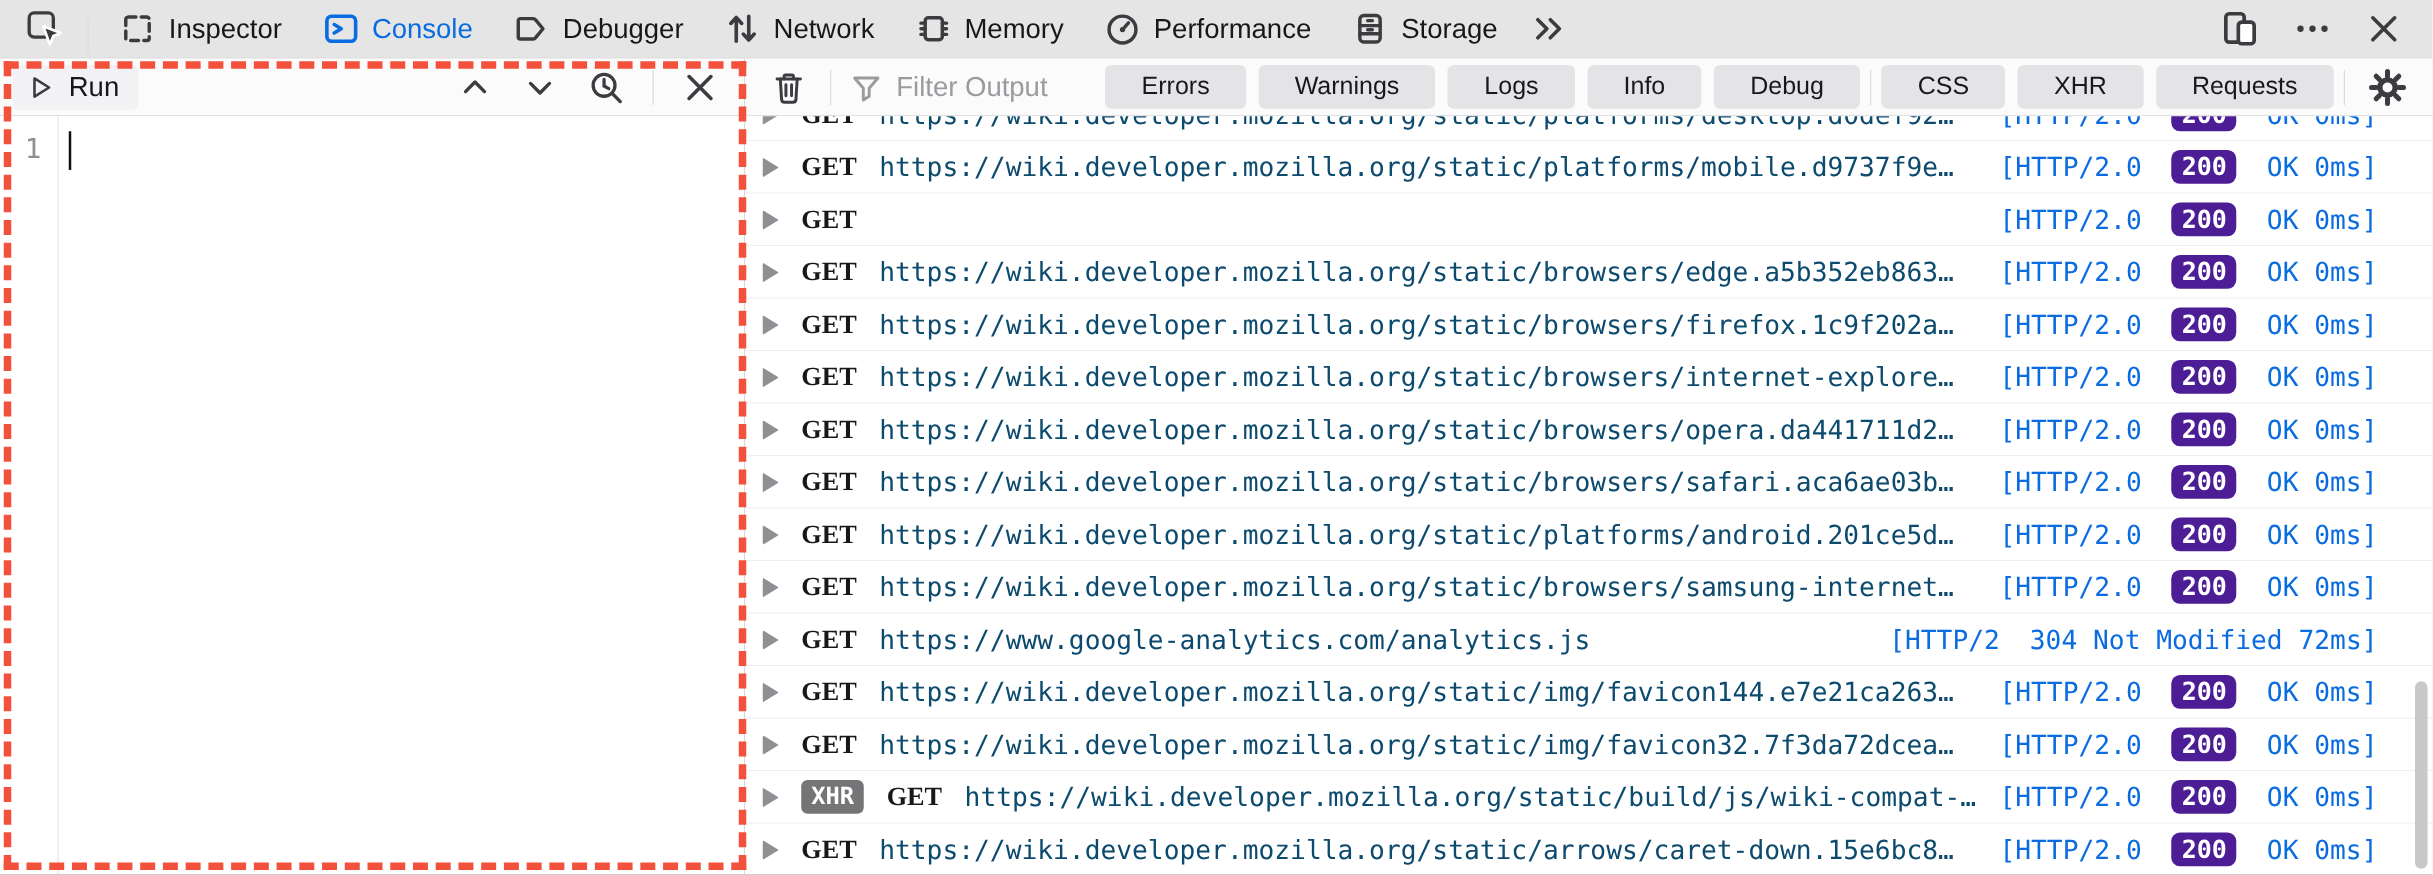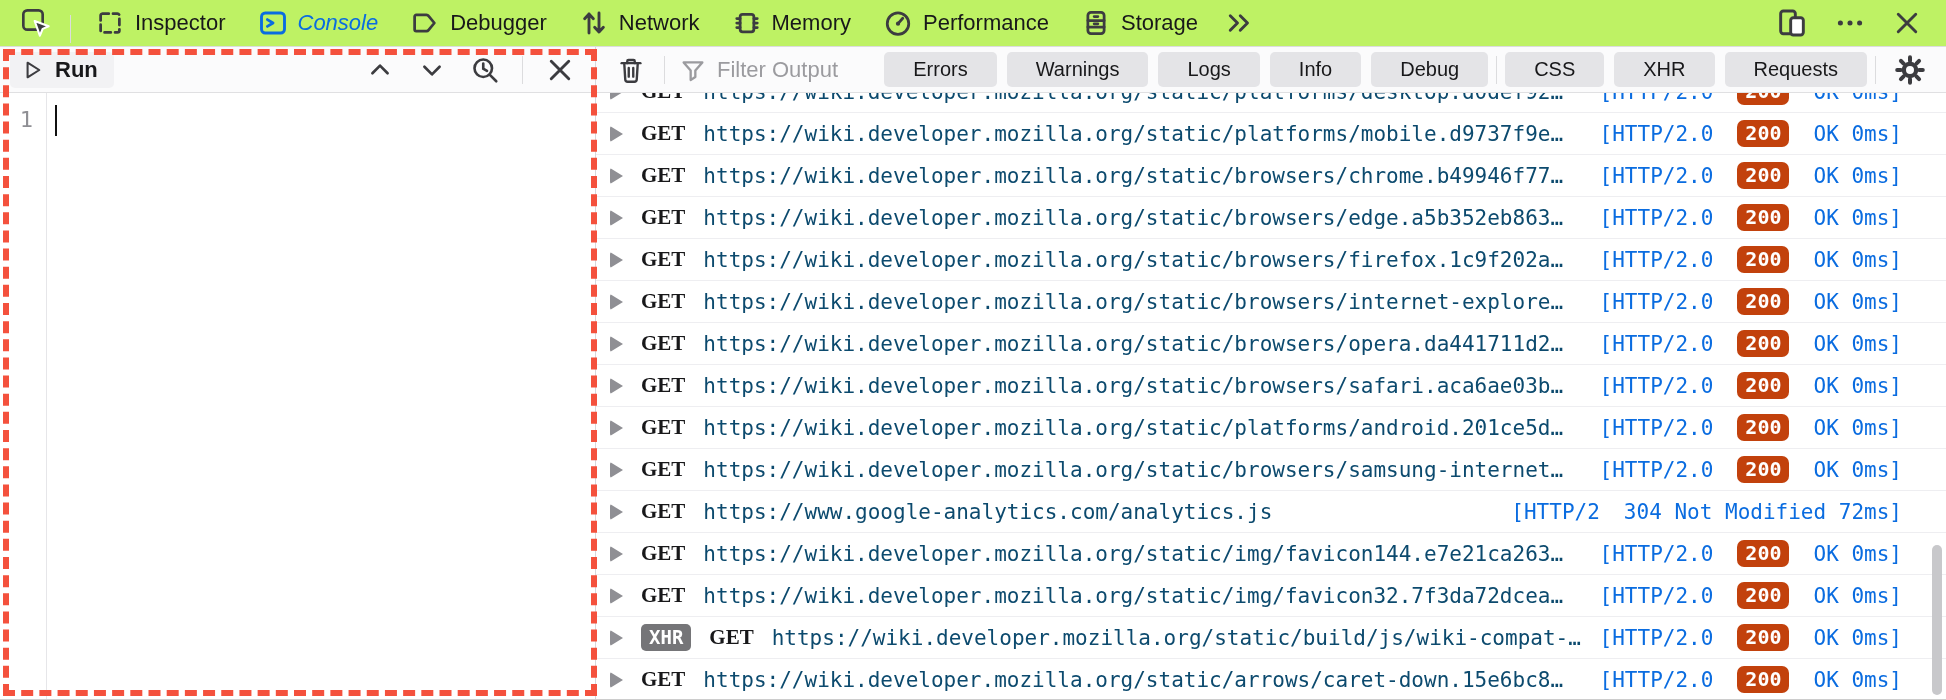--- a/index.html
+++ b/index.html
@@ -1,45 +1,45 @@
 <!DOCTYPE html>
 <html><head>
 <meta charset="utf-8">
 <style>
   * { margin:0; padding:0; box-sizing:border-box; }
   body { background:#e8e8e8; font-family:"Liberation Sans", sans-serif; }
   .app{ width:1946px; height:700px; position:relative; background:#fff; overflow:hidden;
         border-bottom:1px solid #ccc; }
 
   
-  .tabbar{ height:47px; display:flex; background:#bef264;
+  .tabbar{ height:47px; display:flex; background:#e5e5e5;
            border-bottom:1px solid #dcdcde; padding:15px 10px; }
   .iconbtn{ display:flex; align-items:center; justify-content:center; padding:0 10px; height:100%;
             background:none; border:none; cursor:pointer; }
   .vsep{ width:1px; height:28px; background:#dcdcde; margin:0 8px; flex:none; }
   .tab{ display:flex; align-items:center; gap:10px; padding:0 16px; height:100%;
         font-size:22px; color:#18181a; background:none; border:none; cursor:pointer;
         font-family:"Liberation Sans", sans-serif; white-space:nowrap; }
-  .tab.active{ color:#0a6ce0;font-style:italic; }
+  .tab.active{ color:#0a6ce0; }
   .tab svg{ flex:none; }
   .tabbar-right{ margin-left:auto; display:flex; align-items:center; gap:6px; padding-right:4px; }
   .brace-icon::before{ content:"{ }"; font-weight:bold; font-size:24px; color:#3c3c40; letter-spacing:2px; }
 
   
   .main{ display:flex; height:653px; }
   .left{ width:596px; flex:none; border-right:1px solid #d7d7db; display:flex; flex-direction:column; background:#fff; }
   .right{ flex:1; min-width:0; display:flex; flex-direction:column; background:#fff; }
 
   .subbar{ height:46px; flex:none; display:flex; align-items:center; background:#fbfbfc;
            border-bottom:1px solid #e0e0e2; padding:0 10px; }
 
   
   .run-btn{ display:flex; align-items:center; gap:9px; font-size:22px; color:#18181a;
             background:#f2f2f4; border:none; border-radius:5px; padding:5px 16px 5px 10px; cursor:pointer;
-            font-family:"Liberation Sans", sans-serif;font-weight:bold; }
+            font-family:"Liberation Sans", sans-serif; }
   .ed-icons{ margin-left:auto; display:flex; align-items:center; gap:4px; }
 
   
   .editor-body{ flex:1; display:flex; position:relative; background:#fff; }
   .gutter{ width:47px; flex:none; border-right:1px solid #e6e6e9; padding-top:10px;
            text-align:right; }
   .line-no{ display:block; padding-right:13px; font-family:"DejaVu Sans Mono", monospace;
             font-size:22px; color:#8f8f94; line-height:34px; }
   .caret{ position:absolute; left:55px; top:12px; width:2px; height:31px; background:#111; }
 
@@ -60,21 +60,21 @@
   .rows-viewport{ flex:1; overflow:hidden; background:#fff; }
   .rows{ margin-top:-22px; }
   .row{ height:42px; display:flex; align-items:center; gap:18px; padding:0 44px 0 14px;
         border-bottom:1px solid #eeeef1; font-family:"DejaVu Sans Mono", monospace; font-size:21px;
         background:#fff; }
   .tri{ width:0; height:0; border-left:13px solid #8f8f94; border-top:8px solid transparent;
         border-bottom:8px solid transparent; flex:none; cursor:pointer; border-radius:2px; }
   .method{ color:#18181a; font-weight:bold; flex:none;font-family:Liberation Serif, serif; }
   .url{ color:#0c4a6e; white-space:nowrap; overflow:hidden; }
   .status{ margin-left:auto; display:flex; align-items:center; gap:24px; color:#0a6ce0; white-space:nowrap; flex:none; }
-  .code-badge{ background:#c2410c; color:#fff; font-weight:bold; font-size:20px; border-radius:7px;
+  .code-badge{ background:#4c1d95; color:#fff; font-weight:bold; font-size:20px; border-radius:7px;
                padding:1px 8px 2px; }
   .xhr-badge{ background:#757578; color:#fff; font-weight:bold; font-size:19px; border-radius:5px;
               padding:2px 8px 3px; flex:none; }
 
   .scroll-thumb{ position:absolute; right:4px; top:545px; width:10px; height:150px;
                  background:#c8c8cb; border-radius:5px; z-index:15; }
 
   svg.ic{ display:block; }
 </style>
 </head>
@@ -291,21 +291,20 @@
     <span class="status">
       <span class="http">[HTTP/2.0</span>
       <span class="code-badge">200</span>
       <span class="rest">OK 0ms]</span>
     </span>
   </div>
             <div class="row">
     <span class="tri"></span>
 
     <span class="method">GET</span>
-    <span class="url">https://wiki.developer.mozilla.org/static/browsers/chrome.b49946f77…</span>
     <span class="status">
       <span class="http">[HTTP/2.0</span>
       <span class="code-badge">200</span>
       <span class="rest">OK 0ms]</span>
     </span>
   </div>
             <div class="row">
     <span class="tri"></span>
 
     <span class="method">GET</span>

